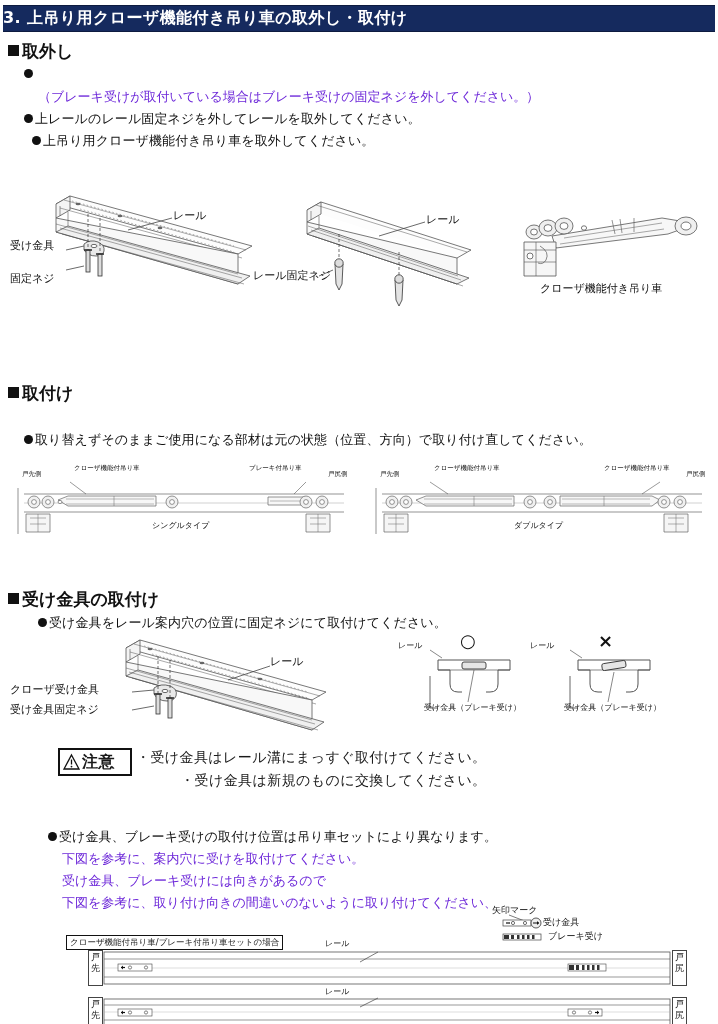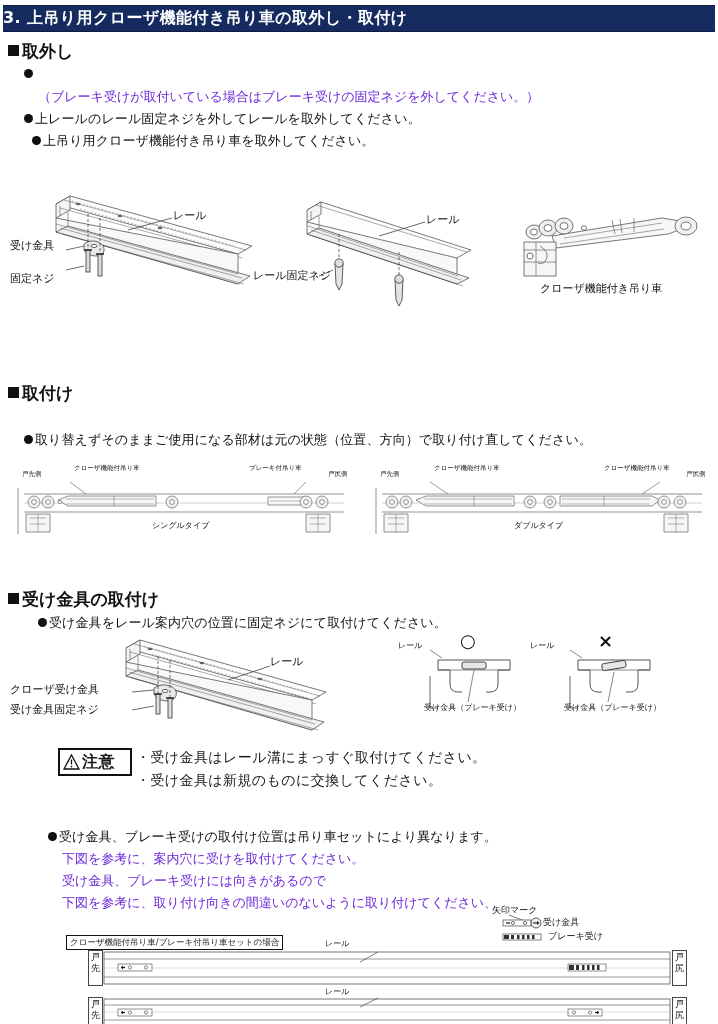--- a/index.html
+++ b/index.html
@@ -495,21 +495,21 @@
   <div class="caution-box" style="left:58px; top:748px; width:74px; height:28px;">
     <span class="tri">
       <svg width="17" height="16" viewBox="0 0 17 16">
         <path d="M8.5,1 L16,15 L1,15 Z" fill="none" stroke="#111" stroke-width="1.3"></path>
         <path d="M8.5,5.5 L8.5,10.5" stroke="#111" stroke-width="1.3"></path>
         <circle cx="8.5" cy="12.6" r="0.9" fill="#111"></circle>
       </svg>
     </span>
     <span class="ctext">注意</span>
   </div>
-  <div class="caution-lines" style="left:136px; top:746px;">
+  <div class="caution-lines" style="left:136px; top:746px;text-align:right;">
     <div>・受け金具はレール溝にまっすぐ取付けてください。</div>
     <div>・受け金具は新規のものに交換してください。</div>
   </div>
 
   <div class="bullet-line" style="left:48px; top:828px;">
     <span class="dot"></span><span>受け金具、ブレーキ受けの取付け位置は吊り車セットにより異なります。</span>
   </div>
   <div class="plain-line" style="left:62px; top:850px;">下図を参考に、案内穴に受けを取付けてください。</div>
   <div class="plain-line" style="left:62px; top:894px;">下図を参考に、取り付け向きの間違いのないように取り付けてください、</div>
   <div class="plain-line" style="left:62px; top:872px;">受け金具、ブレーキ受けには向きがあるので</div>

